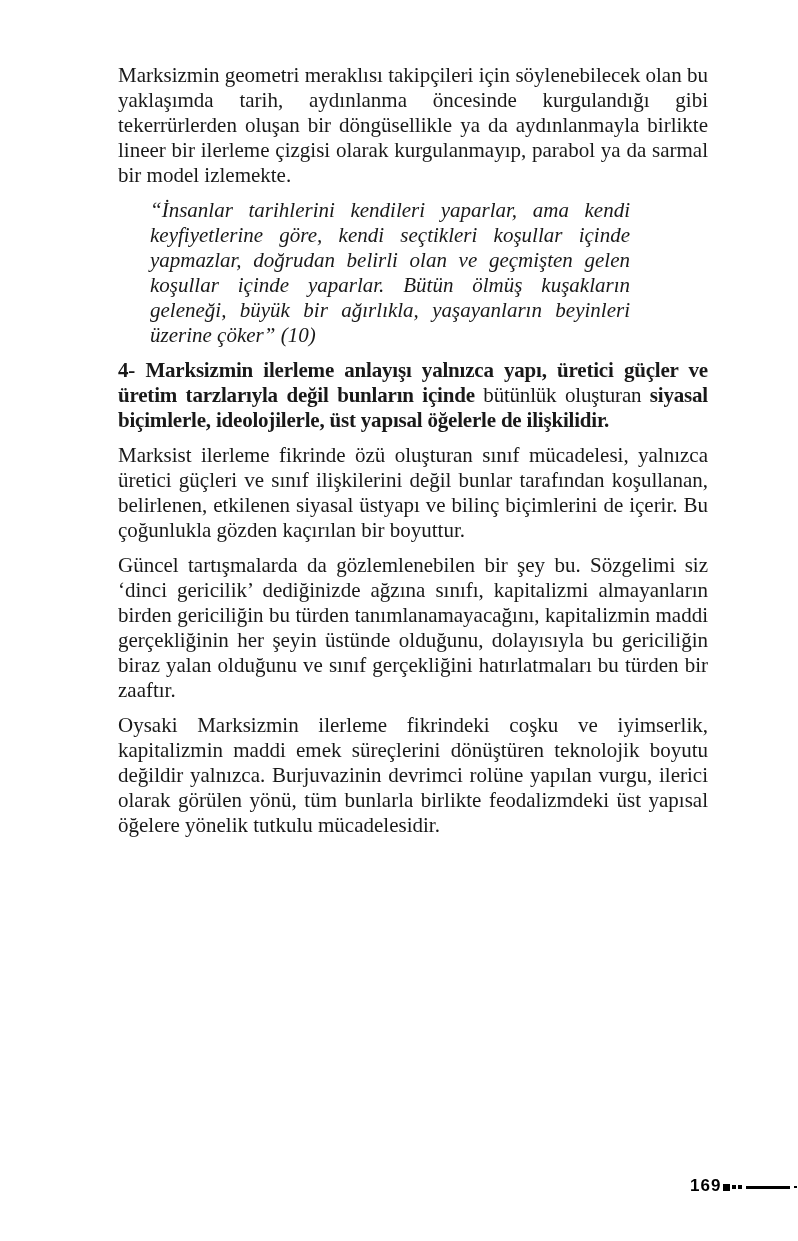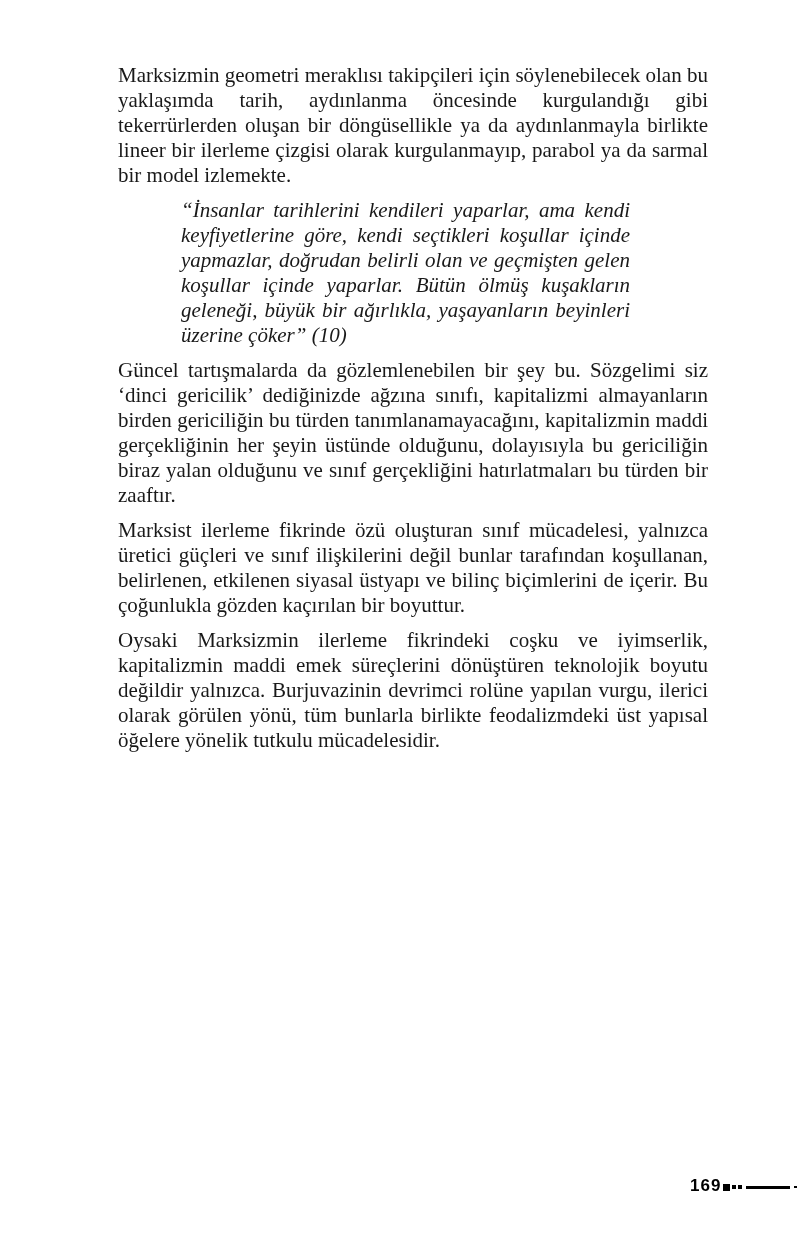--- a/index.html
+++ b/index.html
@@ -23,21 +23,21 @@
     width: 606px;
   }
   .body-para {
     margin: 0 16px 10px 0;
     font-size: 21px;
     line-height: 25px;
     text-align: justify;
     color: #191919;
   }
   .quote {
-    margin: 2px 94px 10px 63px;
+    margin: 2px 94px 10px 32px;
     font-size: 21px;
     line-height: 25px;
     font-style: italic;
     text-align: justify;
     color: #191919;
   }
   .heading {
     font-weight: bold;
     letter-spacing: -0.2px;
   }
@@ -81,22 +81,23 @@
     margin-left: 4px;
   }
 </style>
 </head>
 <body>
 
 <div class="page">
   <main class="text-block">
     <p class="body-para">Marksizmin geometri meraklısı takipçileri için söylenebilecek olan bu yaklaşımda tarih, aydınlanma öncesinde kurgulandığı gibi tekerrürlerden oluşan bir döngüsellikle ya da aydınlanmayla birlikte lineer bir ilerleme çizgisi olarak kurgulanmayıp, parabol ya da sarmal bir model izlemekte.</p>
     <blockquote class="quote">“İnsanlar tarihlerini kendileri yaparlar, ama kendi keyfiyetlerine göre, kendi seçtikleri koşullar içinde yapmazlar, doğrudan belirli olan ve geçmişten gelen koşullar içinde yaparlar. Bütün ölmüş kuşakların geleneği, büyük bir ağırlıkla, yaşayanların beyinleri üzerine çöker” (10)</blockquote>
+    <p class="body-para heading"><span class="b1">4- Marksizmin ilerleme anlayışı yalnızca yapı, üretici güçler ve üretim tarzlarıyla değil bunların içinde </span><span class="reg">bütünlük oluşturan </span><span class="b2">siyasal biçimlerle, ideolojilerle, üst yapısal öğelerle de ilişkilidir.</span></p>
+    <p class="body-para">Marksist ilerleme fikrinde özü oluşturan sınıf mücadelesi, yalnızca üretici güçleri ve sınıf ilişkilerini değil bunlar tarafından koşullanan, belirlenen, etkilenen siyasal üstyapı ve bilinç biçimlerini de içerir. Bu çoğunlukla gözden kaçırılan bir boyuttur.</p>
     <p class="body-para">Güncel tartışmalarda da gözlemlenebilen bir şey bu. Sözgelimi siz ‘dinci gericilik’ dediğinizde ağzına sınıfı, kapitalizmi almayanların birden gericiliğin bu türden tanımlanamayacağını, kapitalizmin maddi gerçekliğinin her şeyin üstünde olduğunu, dolayısıyla bu gericiliğin biraz yalan olduğunu ve sınıf gerçekliğini hatırlatmaları bu türden bir zaaftır.</p>
-    <p class="body-para">Marksist ilerleme fikrinde özü oluşturan sınıf mücadelesi, yalnızca üretici güçleri ve sınıf ilişkilerini değil bunlar tarafından koşullanan, belirlenen, etkilenen siyasal üstyapı ve bilinç biçimlerini de içerir. Bu çoğunlukla gözden kaçırılan bir boyuttur.</p>
     <p class="body-para">Oysaki Marksizmin ilerleme fikrindeki coşku ve iyimserlik, kapitalizmin maddi emek süreçlerini dönüştüren teknolojik boyutu değildir yalnızca. Burjuvazinin devrimci rolüne yapılan vurgu, ilerici olarak görülen yönü, tüm bunlarla birlikte feodalizmdeki üst yapısal öğelere yönelik tutkulu mücadelesidir.</p>
   </main>
 
   <span class="page-number">169</span>
   <span class="ornament">
     <span class="sq sq1"></span>
     <span class="sq sq2"></span>
     <span class="sq sq3"></span>
     <span class="rule"></span>
     <span class="dot"></span>

